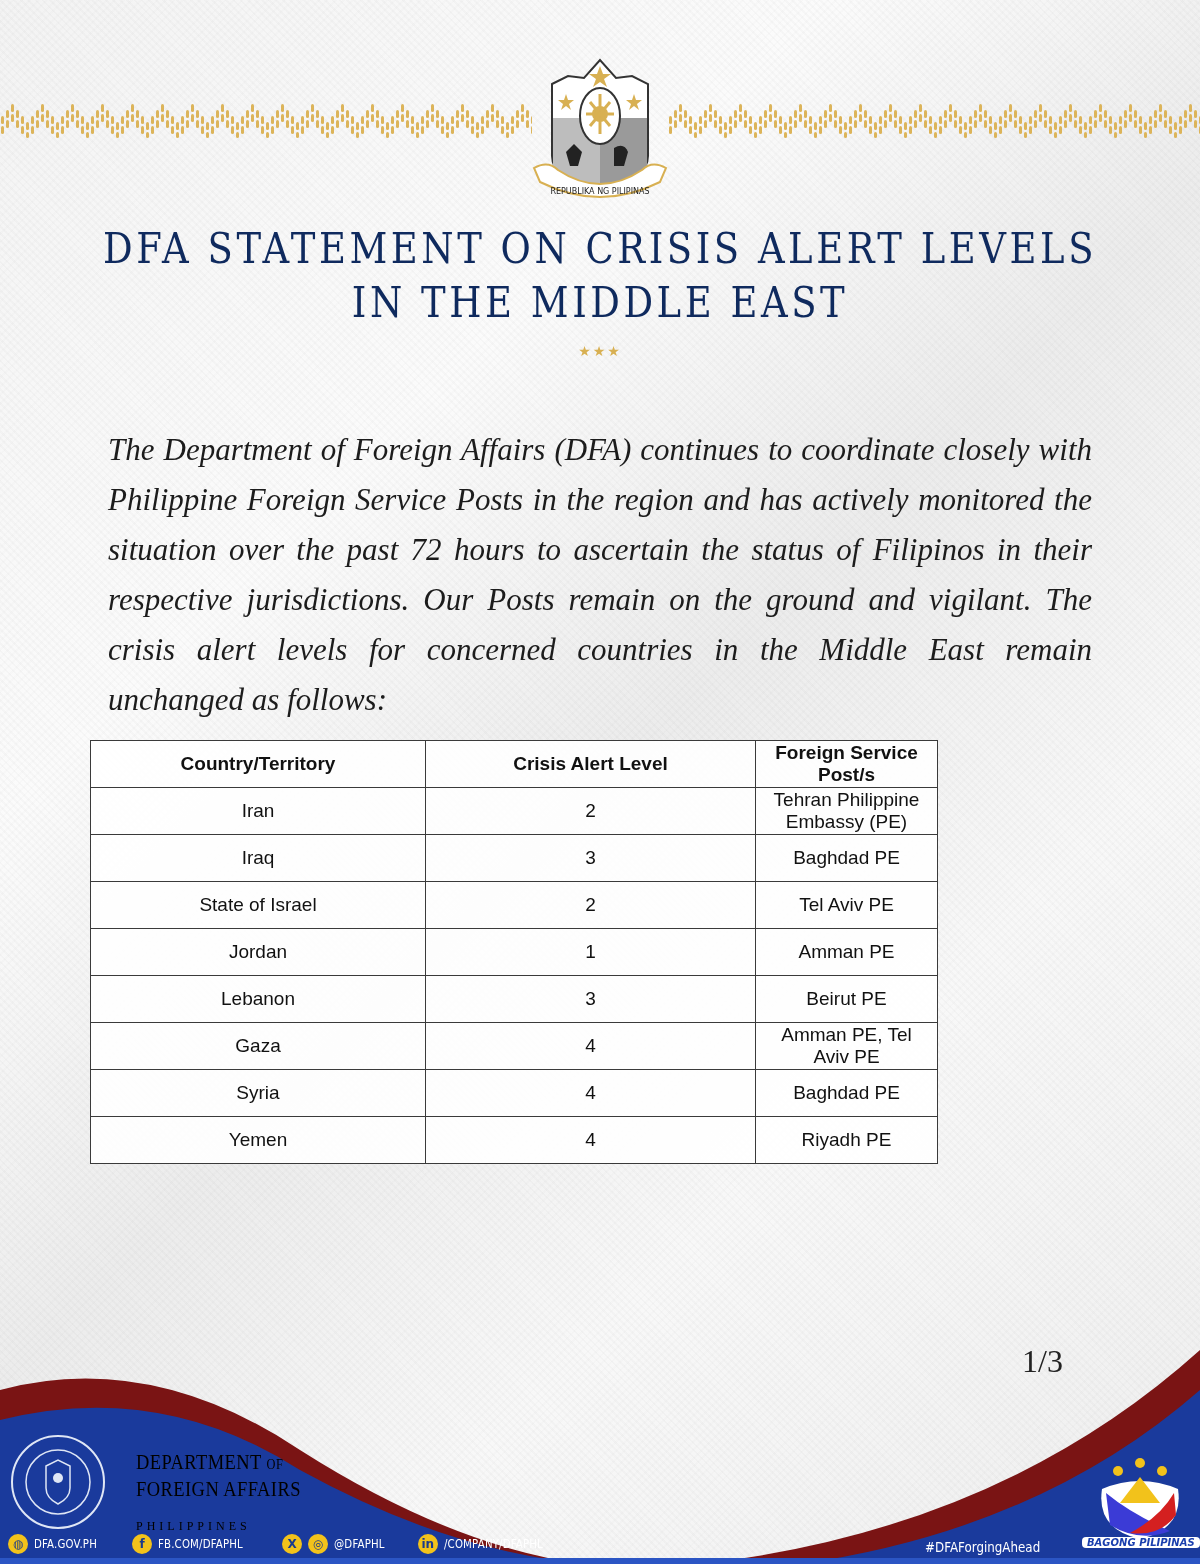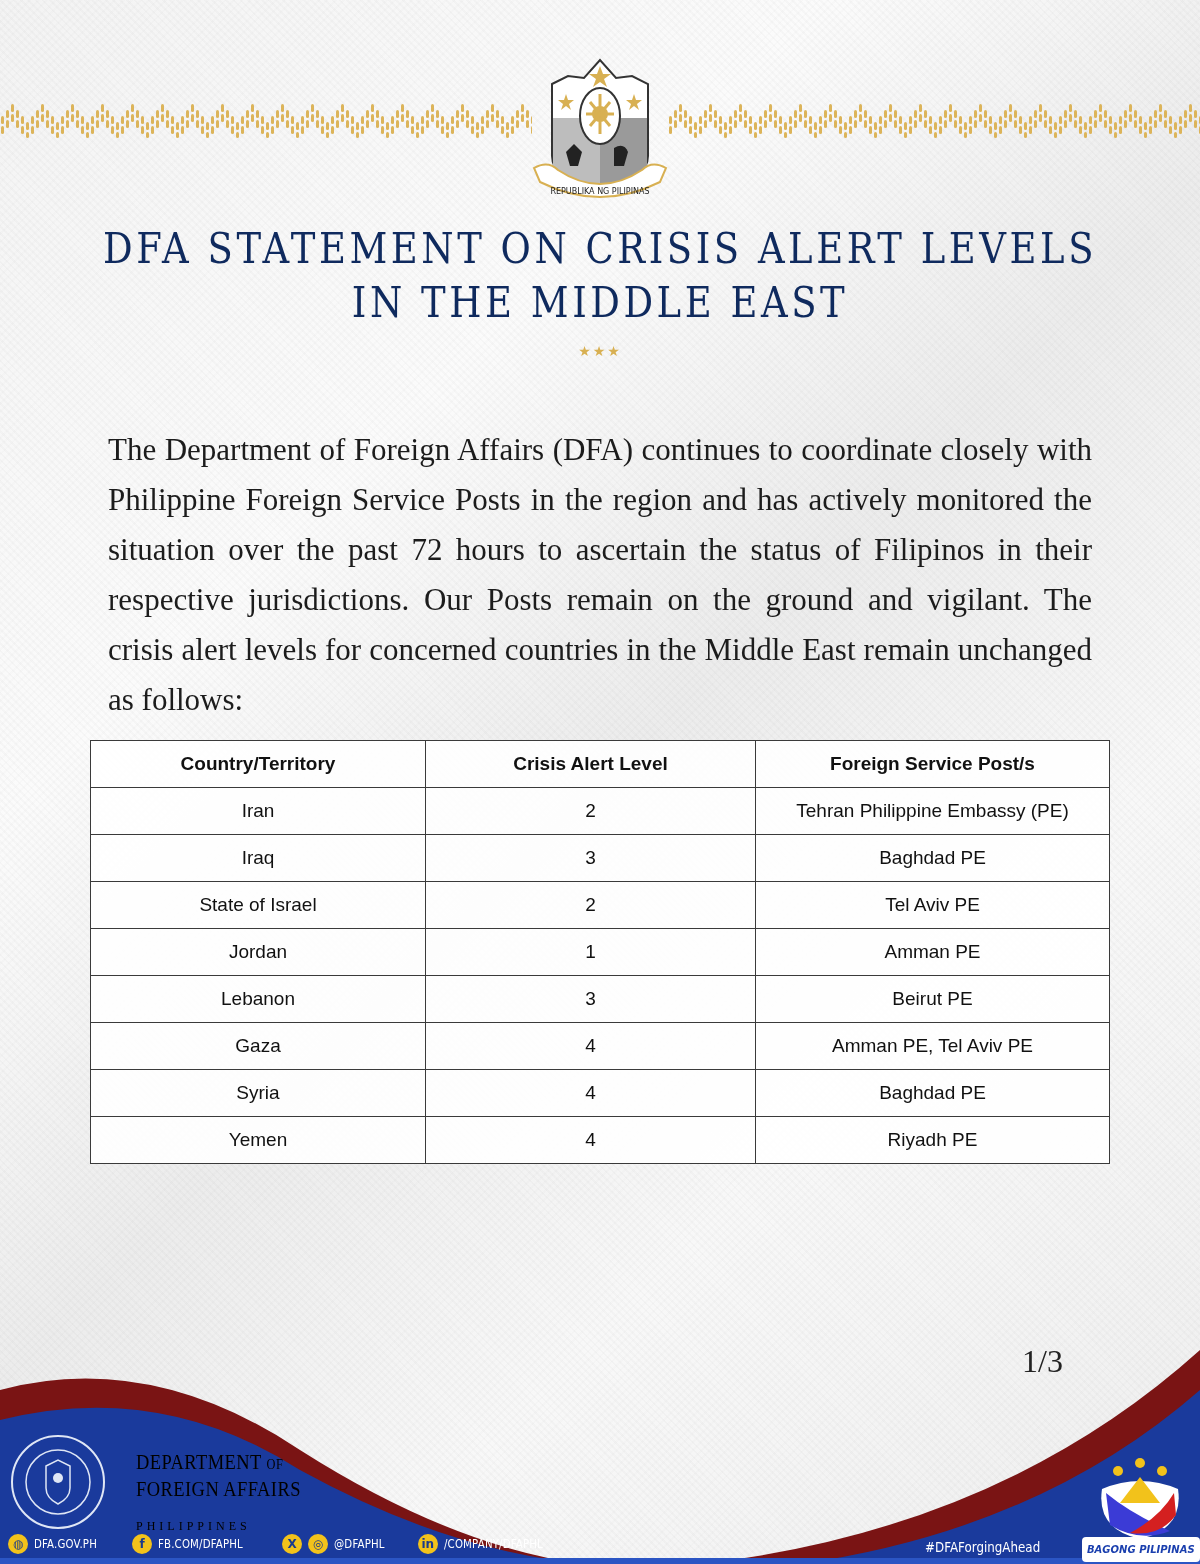--- a/index.html
+++ b/index.html
@@ -20,42 +20,42 @@
   .seal { position: absolute; left: 528px; top: 56px; width: 144px; height: 146px; }
   .title {
     position: absolute; top: 222px; left: 0; width: 1200px; text-align: center;
     font-family: "DejaVu Serif", serif; color: #0f2a5e; font-size: 42px; line-height: 54px;
     letter-spacing: 4px; font-weight: normal; transform: scaleX(0.88); transform-origin: center;
   }
   .stars { position: absolute; top: 343px; left: 0; width: 1200px; text-align: center; color: #d8b052; font-size: 14px; letter-spacing: 2px; }
   .body-text {
     position: absolute; top: 394px; left: 108px; width: 984px;
     font-family: "Liberation Serif", serif; font-size: 31px; line-height: 50px; color: #1c1c1c;
-    text-align: justify; text-align-last: left;
+    text-align: justify; text-align-last: left; font-style: italic;
   }
   table.alerts {
-    position: absolute; top: 740px; left: 90px; width: 1020px; border-collapse: collapse;
+    position: absolute; top: 740px; left: 90px; width: 848px; border-collapse: collapse;
     background: rgba(255,255,255,0.9); font-family: "Liberation Sans", sans-serif; font-size: 19px; color: #111;
   }
   table.alerts th, table.alerts td { border: 1.5px solid #3a3a3a; height: 46px; text-align: center; padding: 0 6px; }
   table.alerts th { font-weight: bold; }
   .col1 { width: 322px; } .col2 { width: 317px; }
   .page-num { position: absolute; top: 1343px; left: 1022px; font-family: "Liberation Serif", serif; font-size: 32px; color: #222; text-align: center; }
   .footer-svg { position: absolute; left: 0; top: 1330px; width: 1200px; height: 234px; }
   .dfa-seal { position: absolute; left: 8px; top: 1432px; width: 100px; height: 100px; }
   .dept-name { position: absolute; left: 136px; top: 1450px; color: #000000; font-family: Liberation Serif, serif; }
   .dept-name .l1, .dept-name .l2 { font-size: 21px; line-height: 24px; letter-spacing: 0.5px; transform: scaleX(0.88); transform-origin: left; }
   .dept-name .of { font-size: 14px; }
   .dept-name .l3 { font-size: 12px; letter-spacing: 4px; margin-top: 18px; }
   .socials { position: absolute; left: 8px; top: 1534px; display: flex; align-items: center; gap: 6px; color: #fff; font-size: 12px; font-family: "DejaVu Sans", sans-serif; }
   .socials .sicon { width: 20px; height: 20px; border-radius: 50%; background: #f2c21b; color: #1a3a8c; display: inline-flex; align-items: center; justify-content: center; font-size: 12px; font-weight: bold; }
   .socials .label { margin-right: 18px; letter-spacing: 0.2px; transform: scaleX(0.85); transform-origin: left; display: inline-block; }
   .hashtag { position: absolute; left: 925px; top: 1539px; color: #fff; font-size: 14px; font-family: "DejaVu Sans", sans-serif; transform: scaleX(0.85); transform-origin: left; }
   .bagong-logo { position: absolute; left: 1090px; top: 1453px; width: 100px; height: 88px; }
-  .bagong-label { position: absolute; left: 1082px; top: 1537px; background: #fff; color: #1a3fae; border-radius: 4px; font-size: 10px; font-weight: bold; font-style: italic; padding: 7px 5px; font-family: "DejaVu Sans", sans-serif; }
+  .bagong-label { position: absolute; left: 1082px; top: 1537px; background: #fff; color: #1a3fae; border-radius: 4px; font-size: 10px; font-weight: bold; font-style: italic; padding: 0 5px; font-family: "DejaVu Sans", sans-serif; }
 </style>
 </head>
 <body>
 
 <div class="weave"></div>
 
 <svg class="zigzag left" viewBox="0 0 532 50" preserveAspectRatio="none">
   <defs>
     <pattern id="zz" width="30" height="50" patternUnits="userSpaceOnUse">
       <g fill="#dcb45a">

